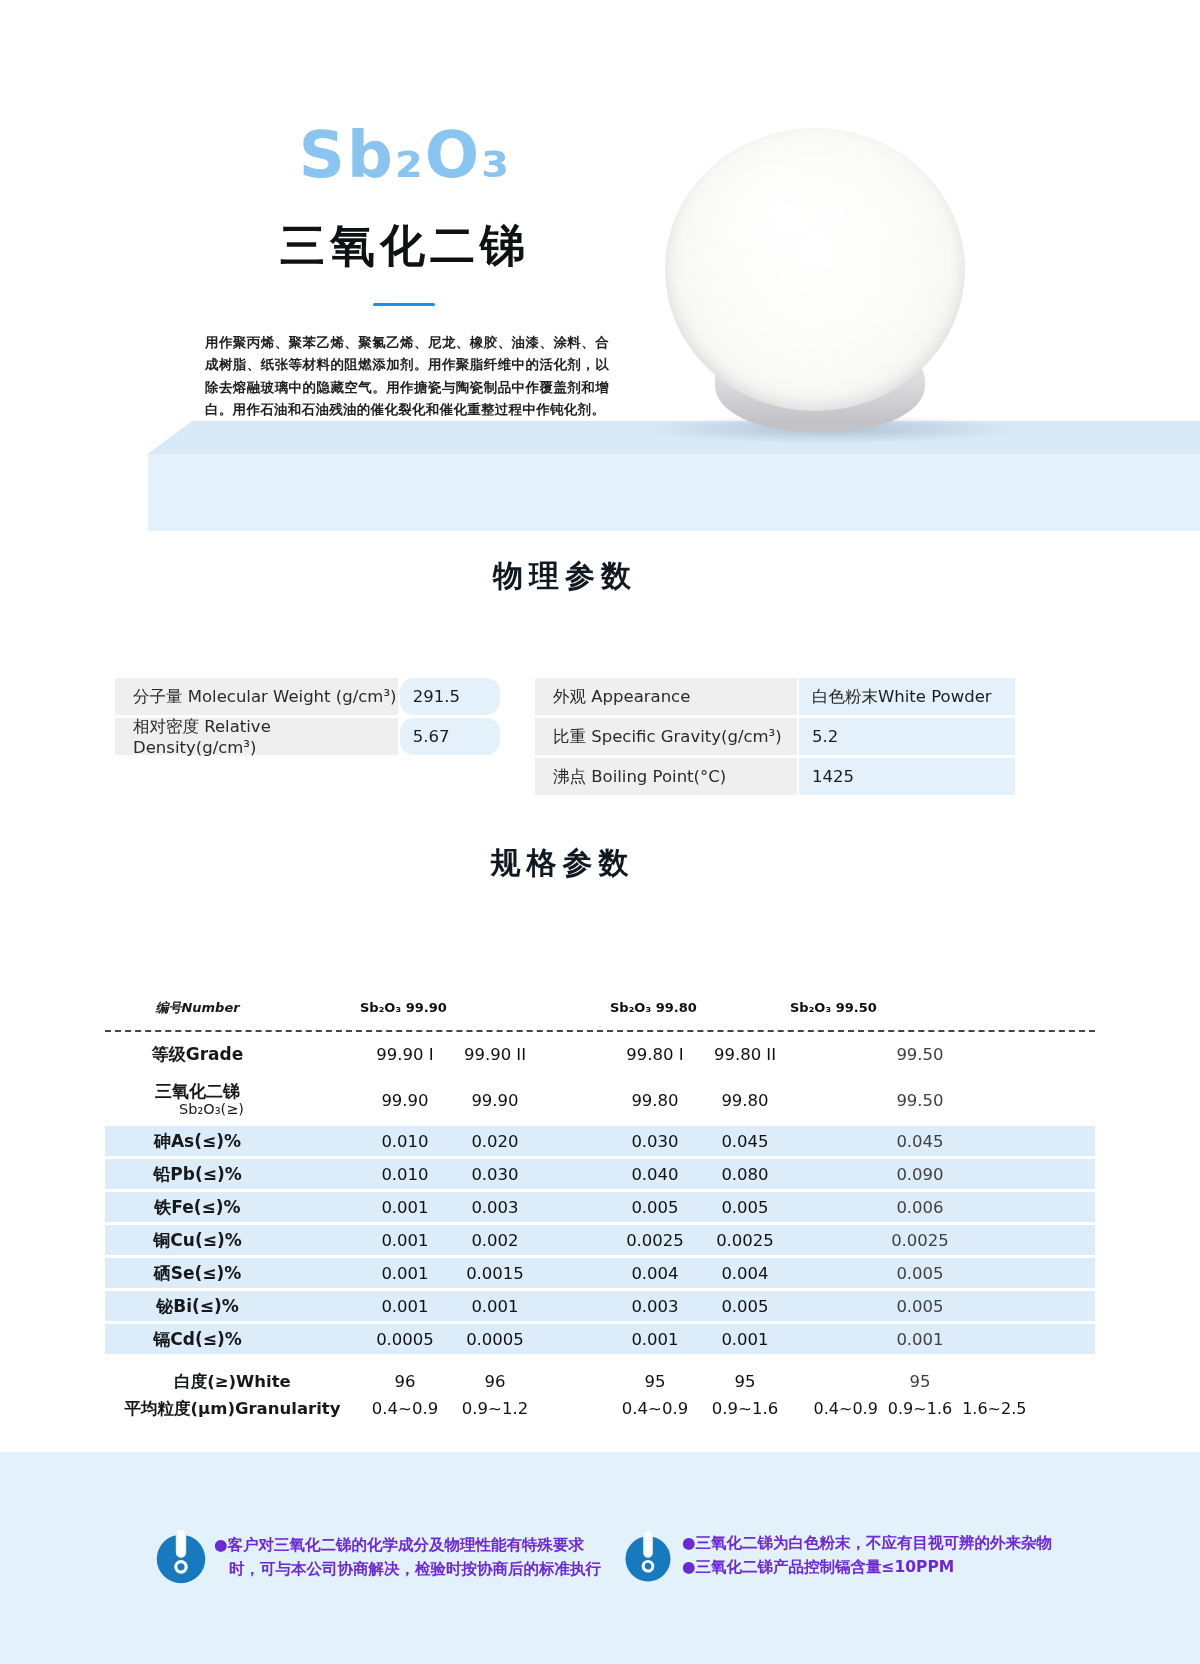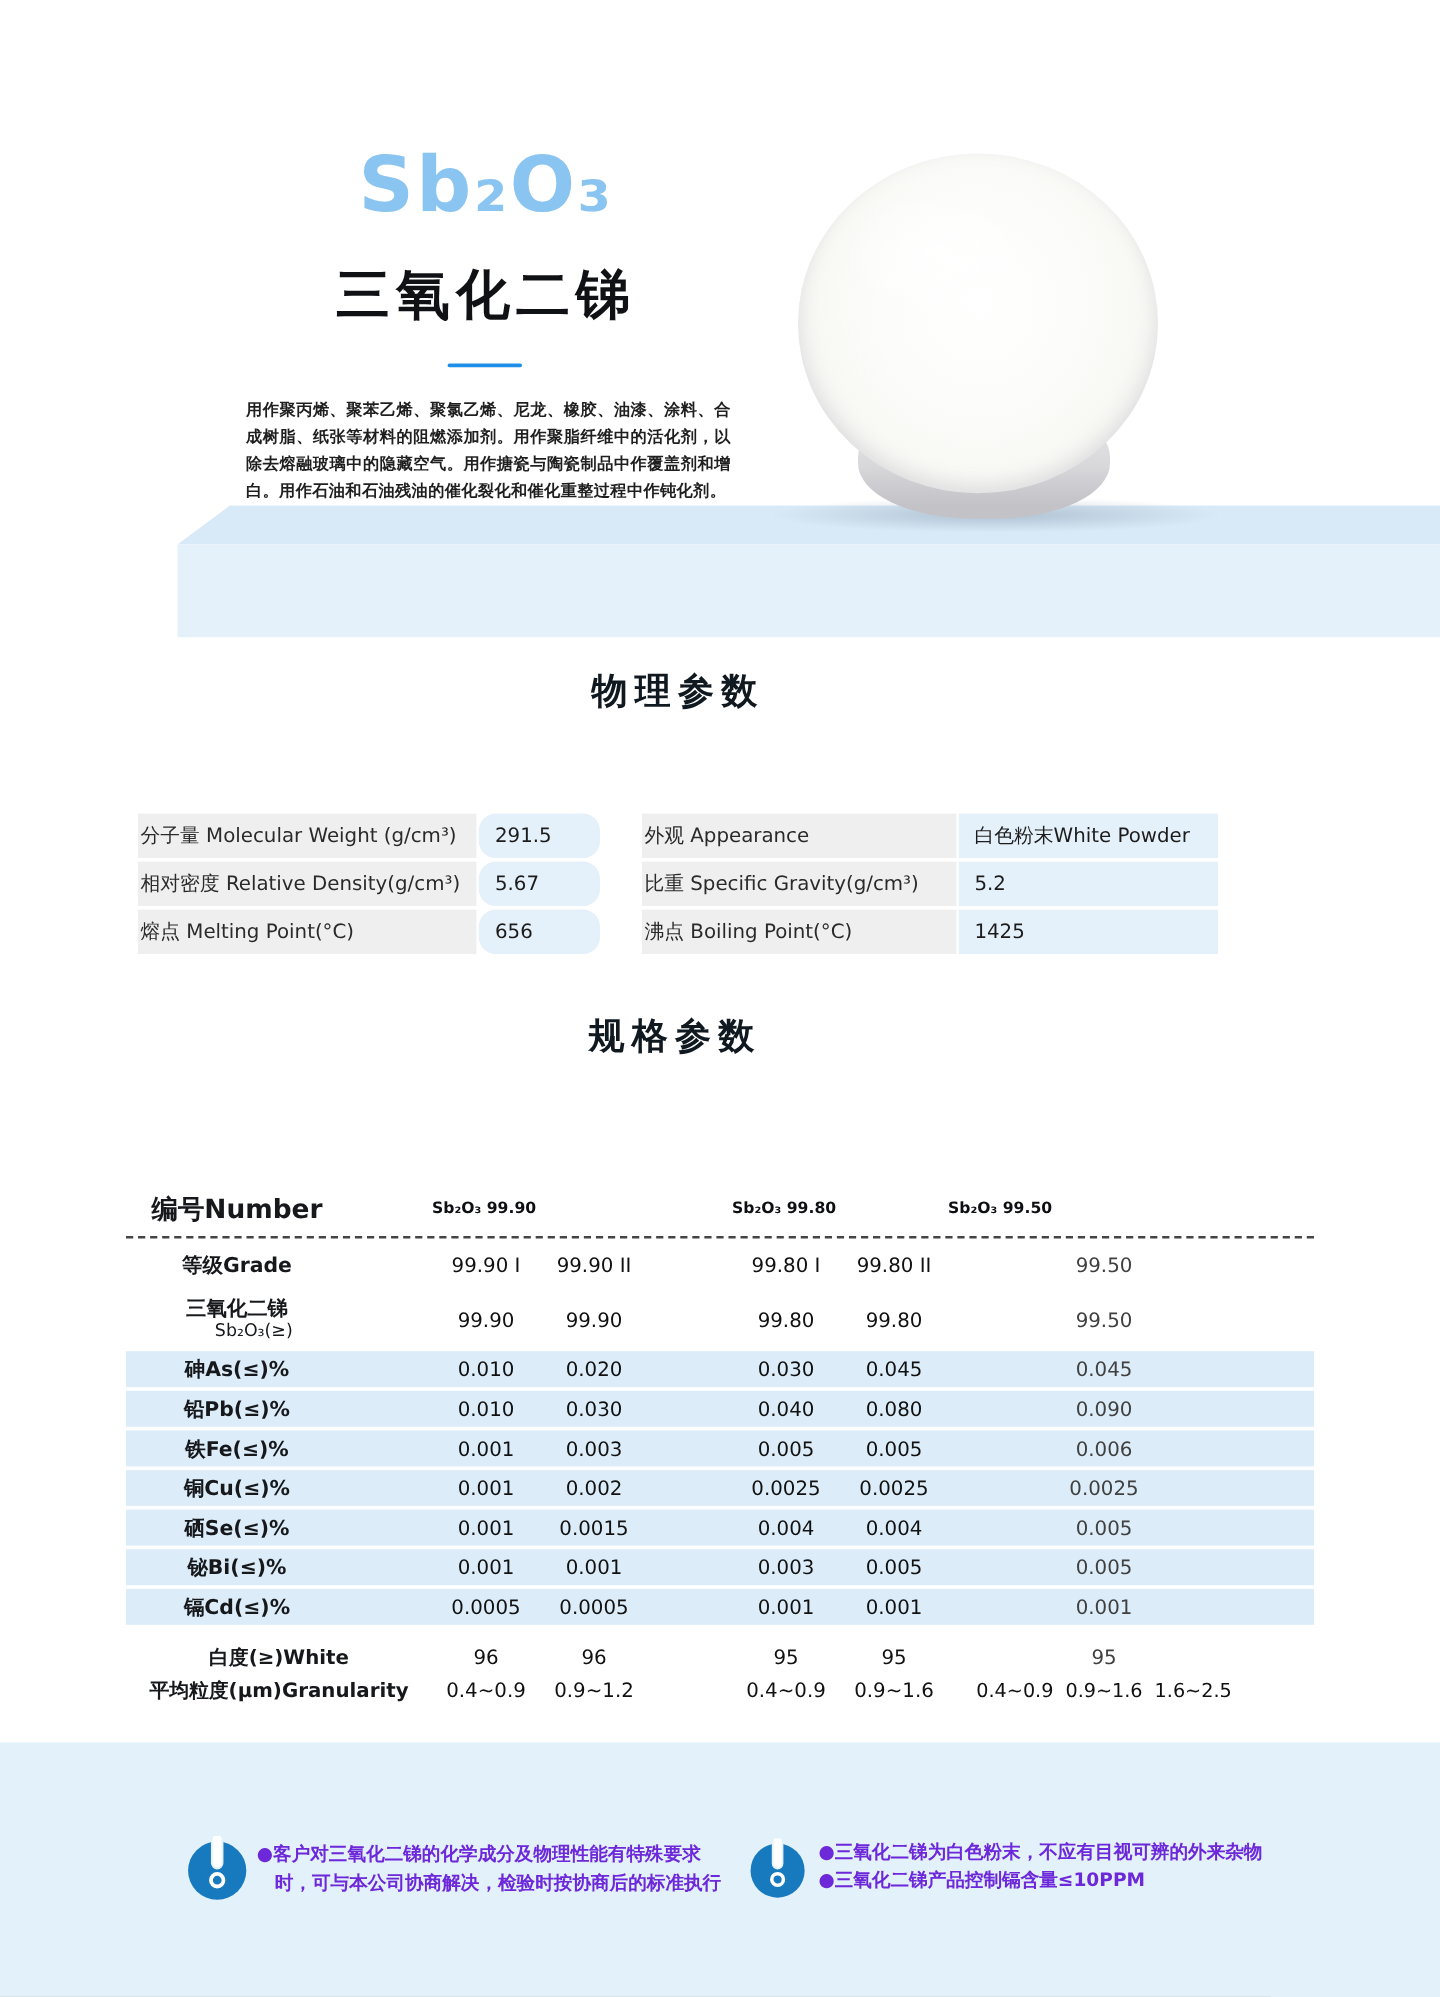--- a/index.html
+++ b/index.html
@@ -36,36 +36,36 @@
   
   .sec-title { position:absolute; text-align:center; font-size:30px; font-weight:bold; color:#101820; letter-spacing:6px; }
   .phys-title { left:115px; top:556px; width:900px; }
   .spec-title { left:105px; top:843px; width:915px; }
 
   
   .phys-table { position:absolute; top:678px; }
   .phys-left  { left:115px; width:385px; }
   .phys-right { left:535px; width:480px; }
   .phys-row { display:flex; height:37px; margin-bottom:3px; }
-  .phys-label { background:#EFEFEF; display:flex; align-items:center; padding-left:2px;
+  .phys-label { background:#EFEFEF; display:flex; align-items:center; padding-left:18px;
                 font-size:16.5px; color:#2a2a2a; margin-right:2px; }
   .phys-value { background:#E5F1FA; display:flex; align-items:center; padding-left:13px;
                 font-size:16.5px; color:#1c1c1c; }
   .phys-left  .phys-label { width:300px; } .phys-left  .phys-value { width:106px;border-radius:14px; }
   .phys-right .phys-label { width:262px; } .phys-right .phys-value { width:216px; }
 
   
   .spec { position:absolute; left:105px; top:985px; width:990px; }
   .spec-grid { display:grid; grid-template-columns:255px 90px 90px 70px 90px 90px 305px; align-items:center; }
   .lab { text-align:center; padding-right:70px; font-weight:bold; font-size:17px; color:#16181b; }
   .lab-wide { text-align:center; font-weight:bold; font-size:16.5px; color:#16181b; }
   .v { text-align:center; font-size:16.5px; color:#111; }
   .v5 { text-align:center; font-size:16.5px; color:#404040; padding-right:45px; }
   .head-row { height:45px; }
-  .head-num { text-align:center; padding-right:70px; font-size:22px; font-weight:bold; color:#16181b; }
+  .head-num { text-align:center; padding-right:70px; font-size:13px; font-weight:bold; color:#16181b;font-style:italic; }
   .ghead { text-align:left; font-size:13px; font-weight:bold; color:#0e0f12; }
   .g1 { grid-column:2 / span 2; } .g2 { grid-column:5 / span 2; }
   .dash { border:none; border-top:2px dashed #444; height:0; }
   .grade-row { height:40px; margin-top:2px; }
   .content-row { height:52px; }
   .content-lab { line-height:1.15; }
   .content-lab .l1 { font-size:17px; font-weight:bold; }
   .content-lab .l2 { font-size:14.5px; font-weight:normal; padding-left:28px; }
   .blue-row { height:30px; margin-bottom:3px; background:#DCEDF9; }
   .plain-row { height:27px; }
@@ -101,24 +101,20 @@
 
   <div class="phys-table phys-left">
     <div class="phys-row">
       <div class="phys-label">分子量 Molecular Weight (g/cm³)</div>
       <div class="phys-value">291.5</div>
     </div>
     <div class="phys-row">
       <div class="phys-label">相对密度 Relative Density(g/cm³)</div>
       <div class="phys-value">5.67</div>
     </div>
-    <div class="phys-row">
-      <div class="phys-label">熔点 Melting Point(°C)</div>
-      <div class="phys-value">656</div>
-    </div>
   </div>
 
   <div class="phys-table phys-right">
     <div class="phys-row">
       <div class="phys-label">外观 Appearance</div>
       <div class="phys-value">白色粉末White Powder</div>
     </div>
     <div class="phys-row">
       <div class="phys-label">比重 Specific Gravity(g/cm³)</div>
       <div class="phys-value">5.2</div>

